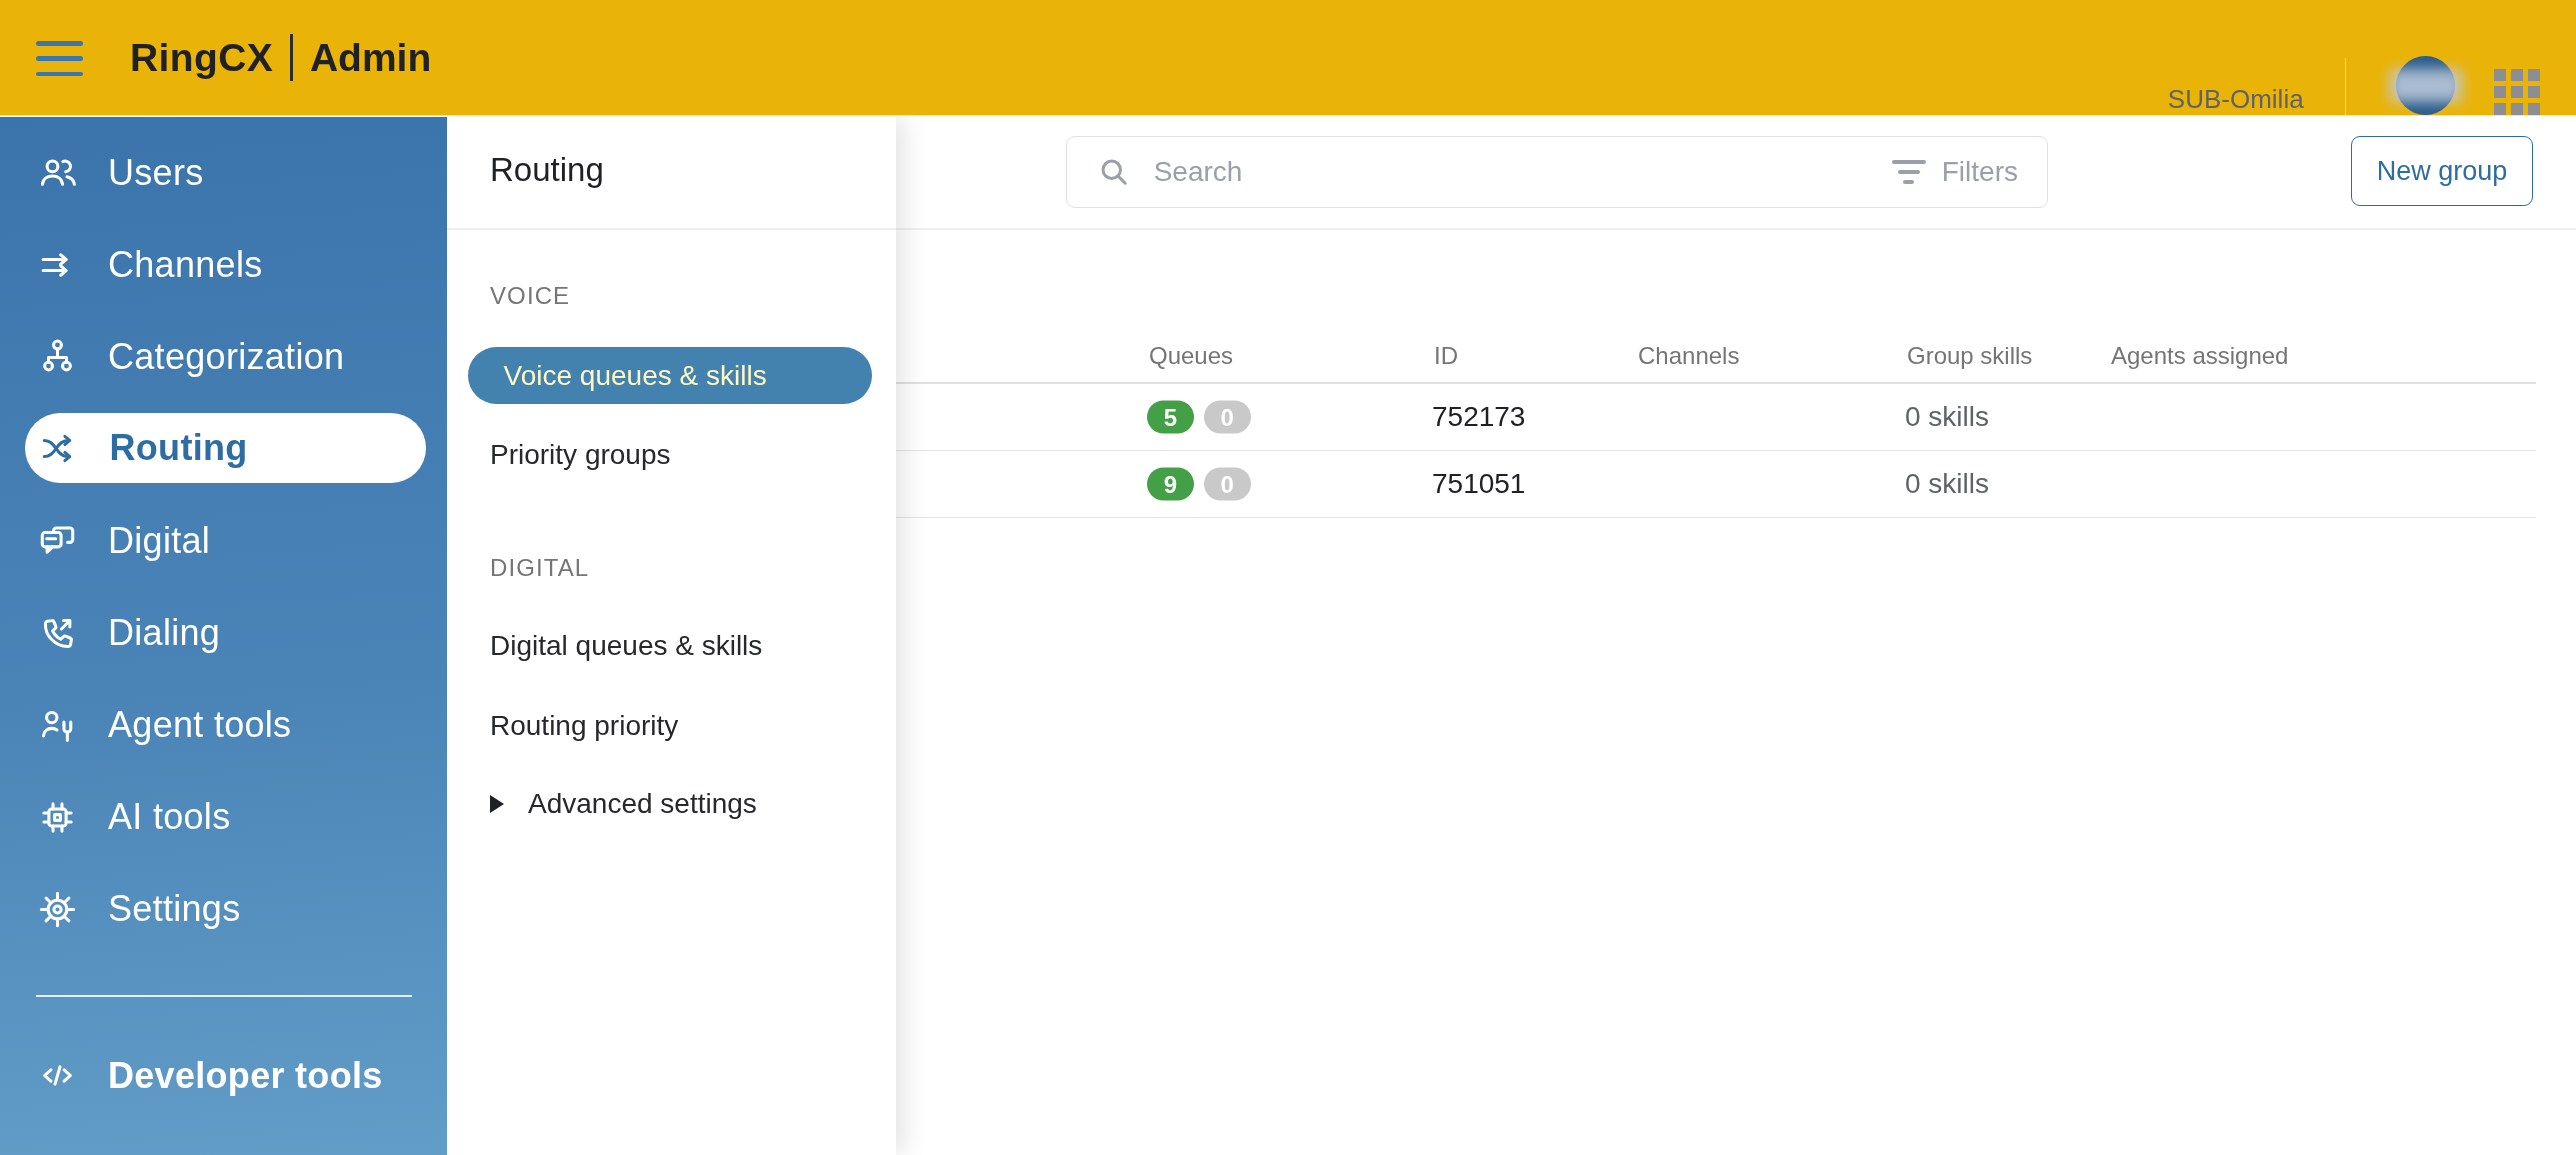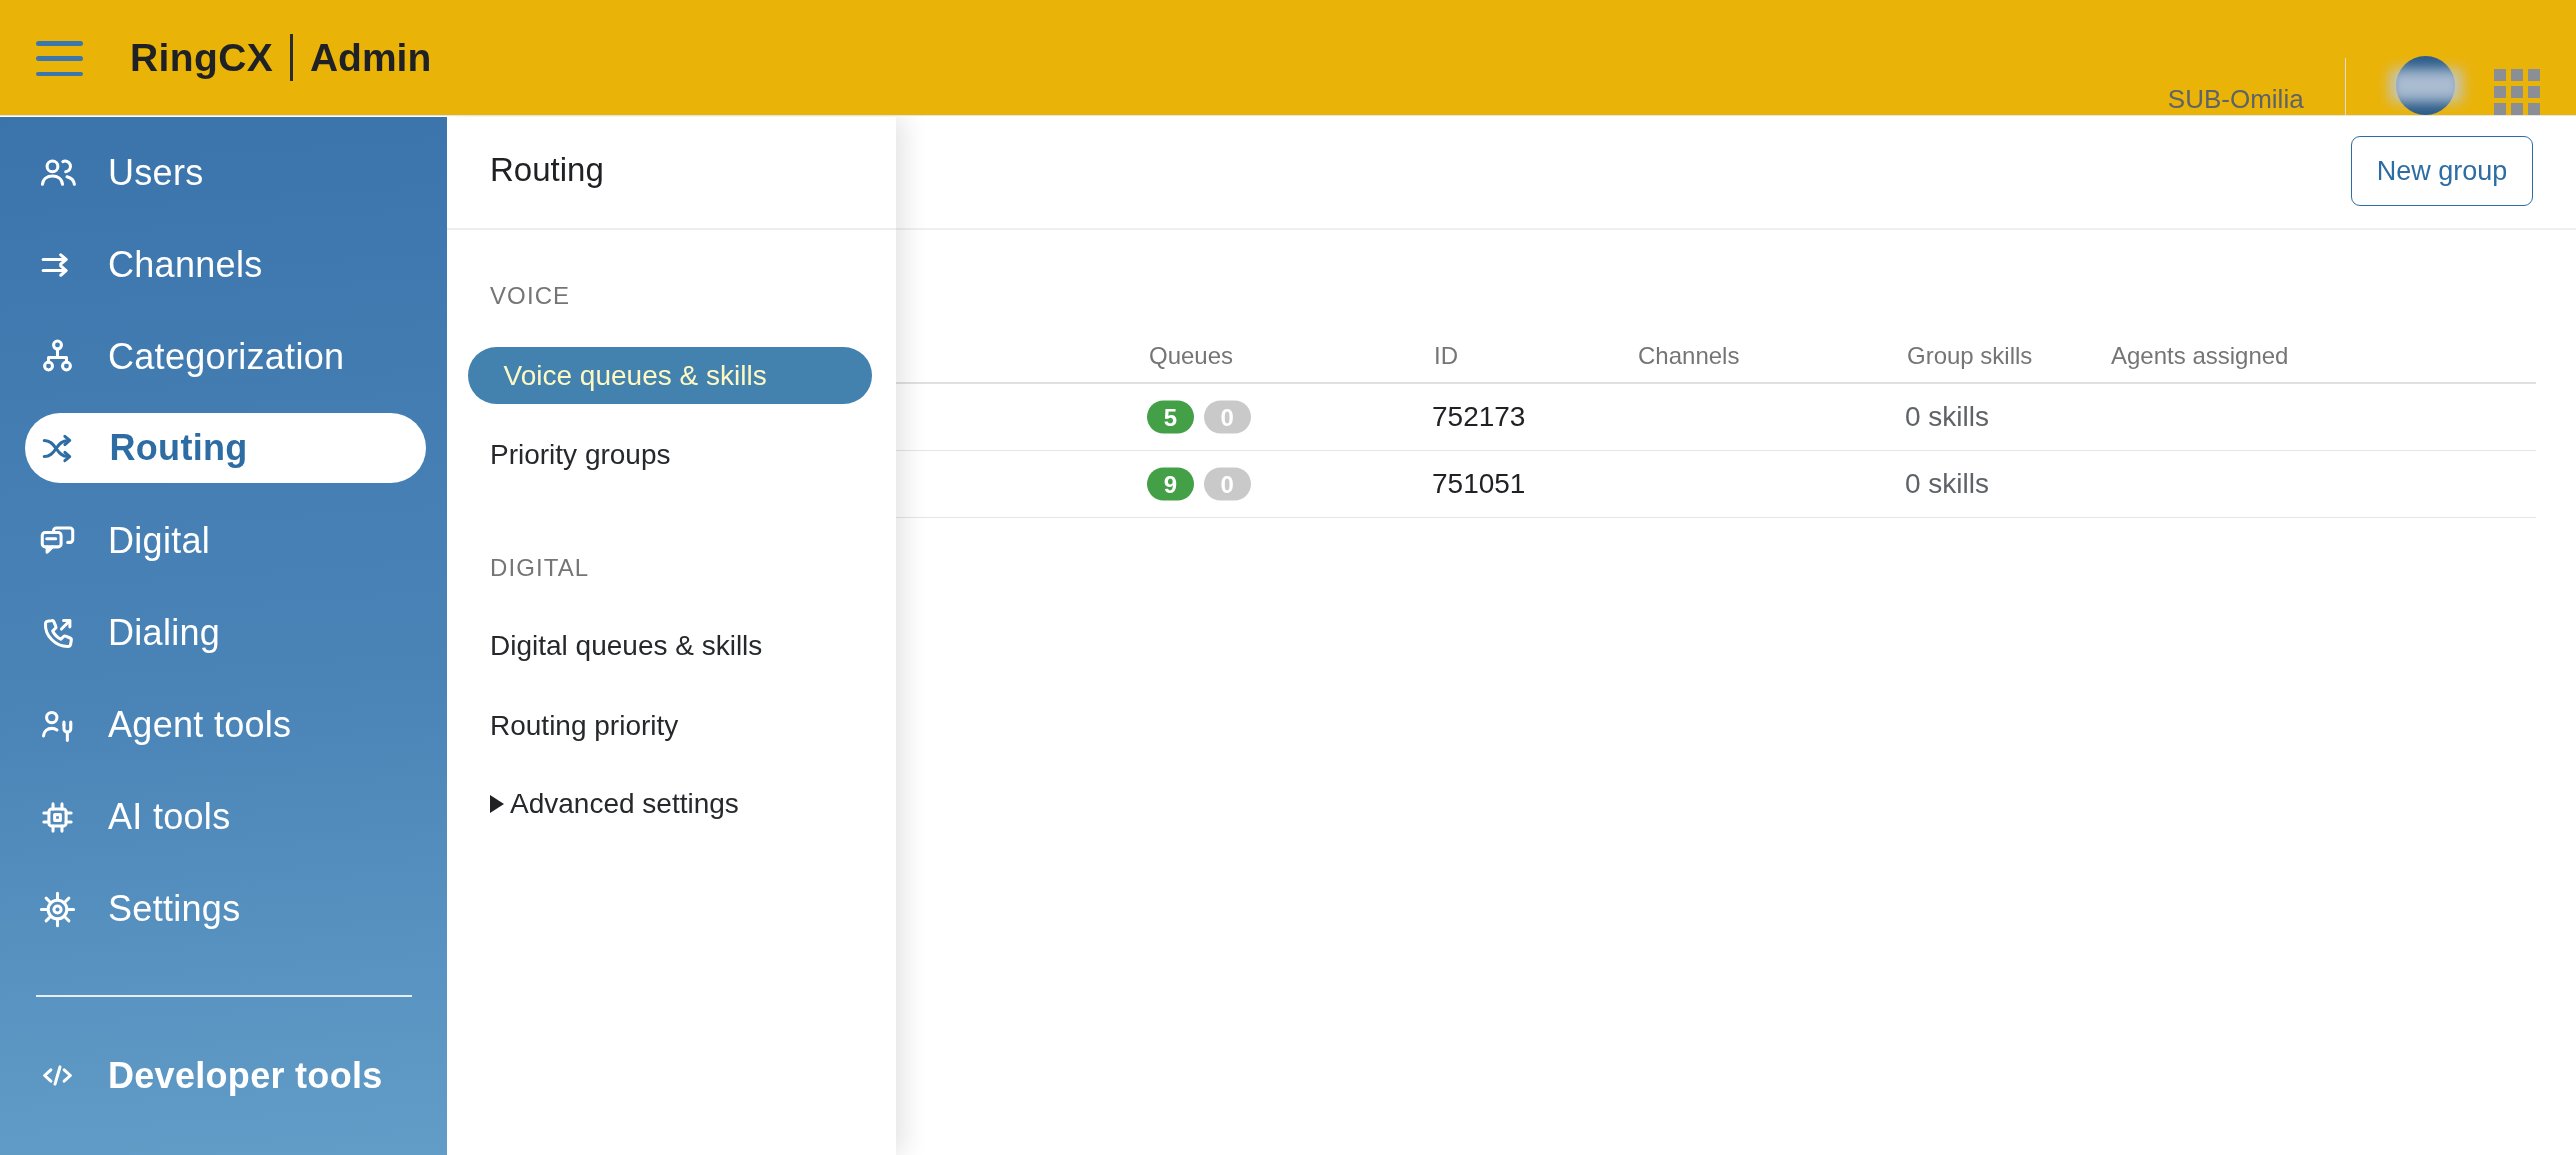--- a/index.html
+++ b/index.html
@@ -55,21 +55,21 @@
   .section-label { position:absolute; left:43px; font-size:24px; font-weight:500; color:#757575; letter-spacing:1.1px; }
   .lbl-voice { top:165px; }
   .lbl-digital { top:437px; }
   .flyout-pill { position:absolute; left:20.6px; top:230px; width:404px; height:57px; border-radius:29px;
                  background:#4381af; color:#fef9c3; display:flex; align-items:center; padding-left:36px;
                  box-sizing:border-box; font-size:28px; font-weight:400; cursor:pointer; white-space:nowrap; }
   .flyout-item { position:absolute; left:43px; font-size:28px; color:#26282b; cursor:pointer; white-space:nowrap; }
   .itm-priority { top:322px; }
   .itm-dqs { top:513px; }
   .itm-rp { top:593px; }
-  .advanced { position:absolute; left:43px; top:671px; display:flex; align-items:center; gap:6px;
+  .advanced { position:absolute; left:43px; top:671px; display:flex; align-items:center; gap:24px;
               font-size:28px; color:#26282b; cursor:pointer; }
   .tri { width:0; height:0; border-left:14.3px solid #202124; border-top:9.8px solid transparent;
          border-bottom:9.8px solid transparent; }
 
   
   .main { position:absolute; left:896px; top:117px; width:1680px; height:1038px; background:#fff; }
   .toolbar-divider { position:absolute; left:0; top:111px; width:100%; height:1.8px; background:#efefef; }
   .searchbar { position:absolute; left:170px; top:19px; width:982px; height:72px; border:1.8px solid #dfe1e5;
                border-radius:9px; box-sizing:border-box; display:flex; align-items:center; padding:0 29px; background:#fff; }
   .search-icon svg { width:36px; height:36px; fill:none; stroke:#9aa0a6; stroke-width:2; stroke-linecap:round; }
@@ -289,20 +289,37 @@
     </div>
 
     <div class="advanced">
       <span class="tri"></span>
       <span>Advanced settings</span>
     </div>
   </section>
 
   <main class="main">
 
+    <div class="searchbar">
+      <span class="search-icon">
+        <svg viewBox="0 0 24 24">
+            <circle cx="10.5" cy="10.5" r="5.8"></circle>
+            <path d="M14.9 14.9 19.5 19.5"></path>
+          </svg>
+      </span>
+      <input class="search-input" type="text" placeholder="Search" style="">
+      <span class="filters">
+        <span class="filter-icon">
+            <i class="b1"></i>
+            <i class="b2"></i>
+            <i class="b3"></i>
+          </span>
+        <span>Filters</span>
+      </span>
+    </div>
 
     <button class="new-group">New group</button>
 
     <div class="toolbar-divider"></div>
 
     <div class="table-head">
       <span class="th th-queues">Queues</span>
       <span class="th th-id">ID</span>
       <span class="th th-channels">Channels</span>
       <span class="th th-skills">Group skills</span>

